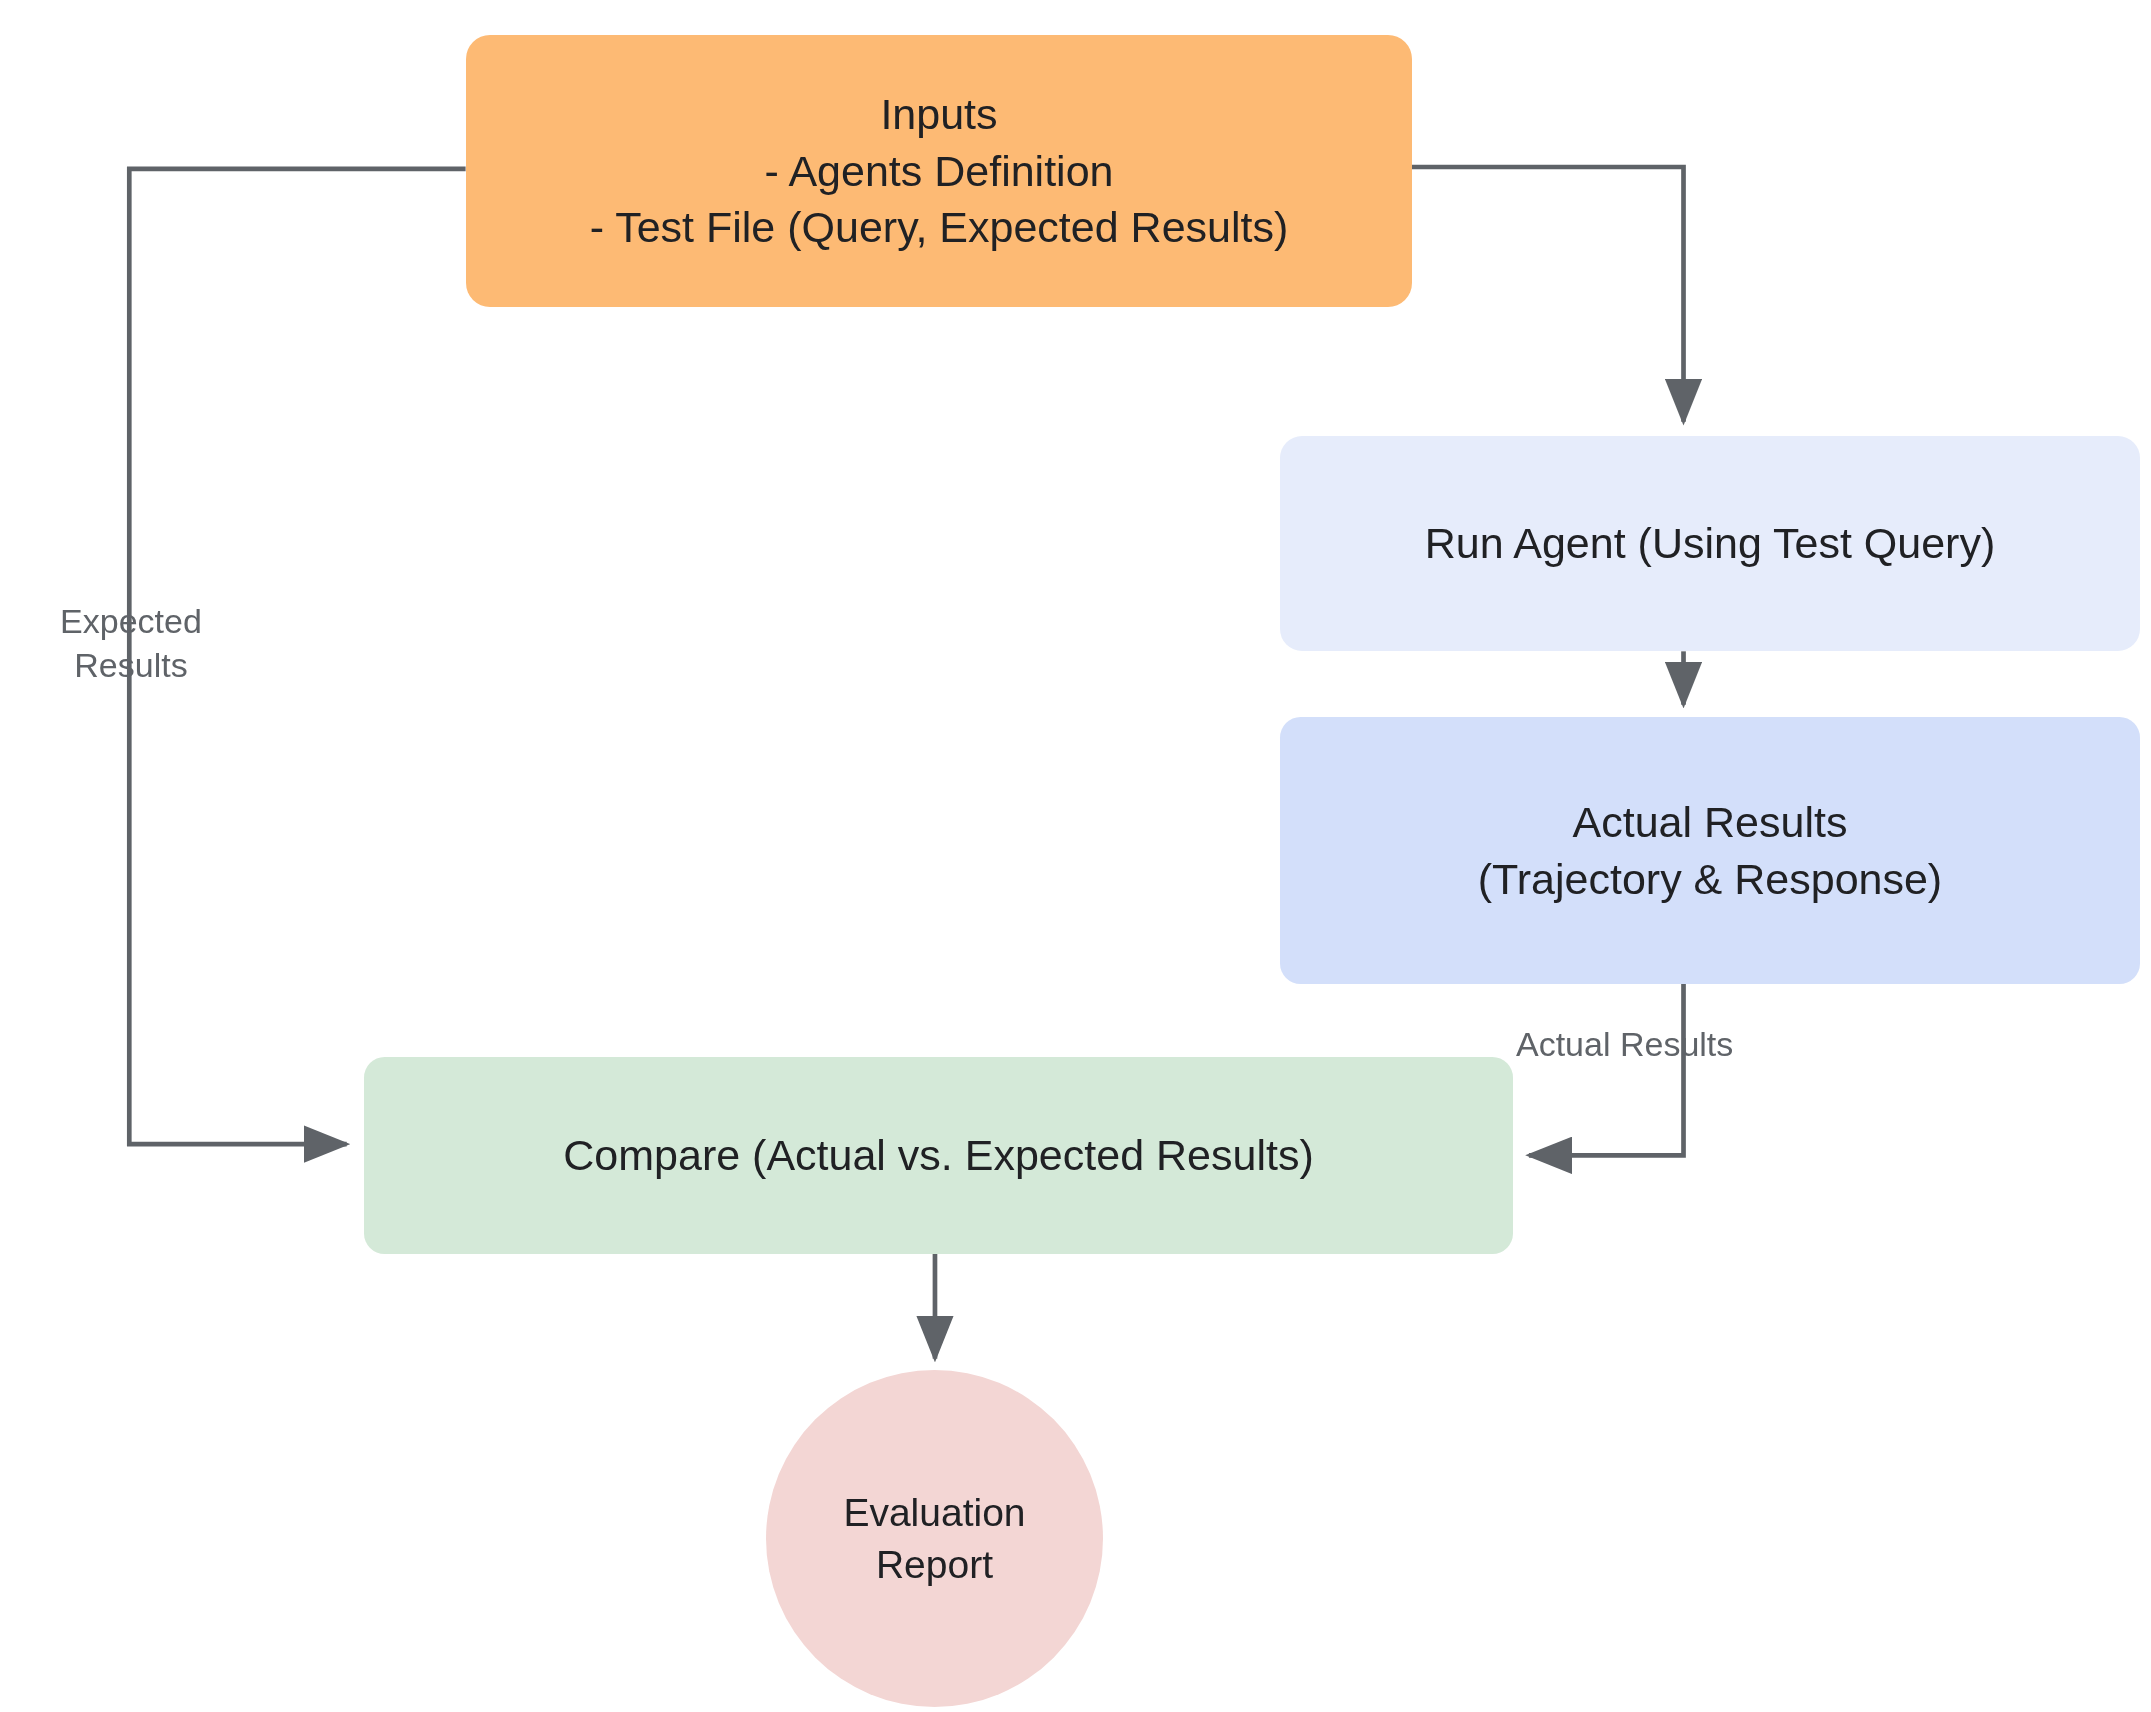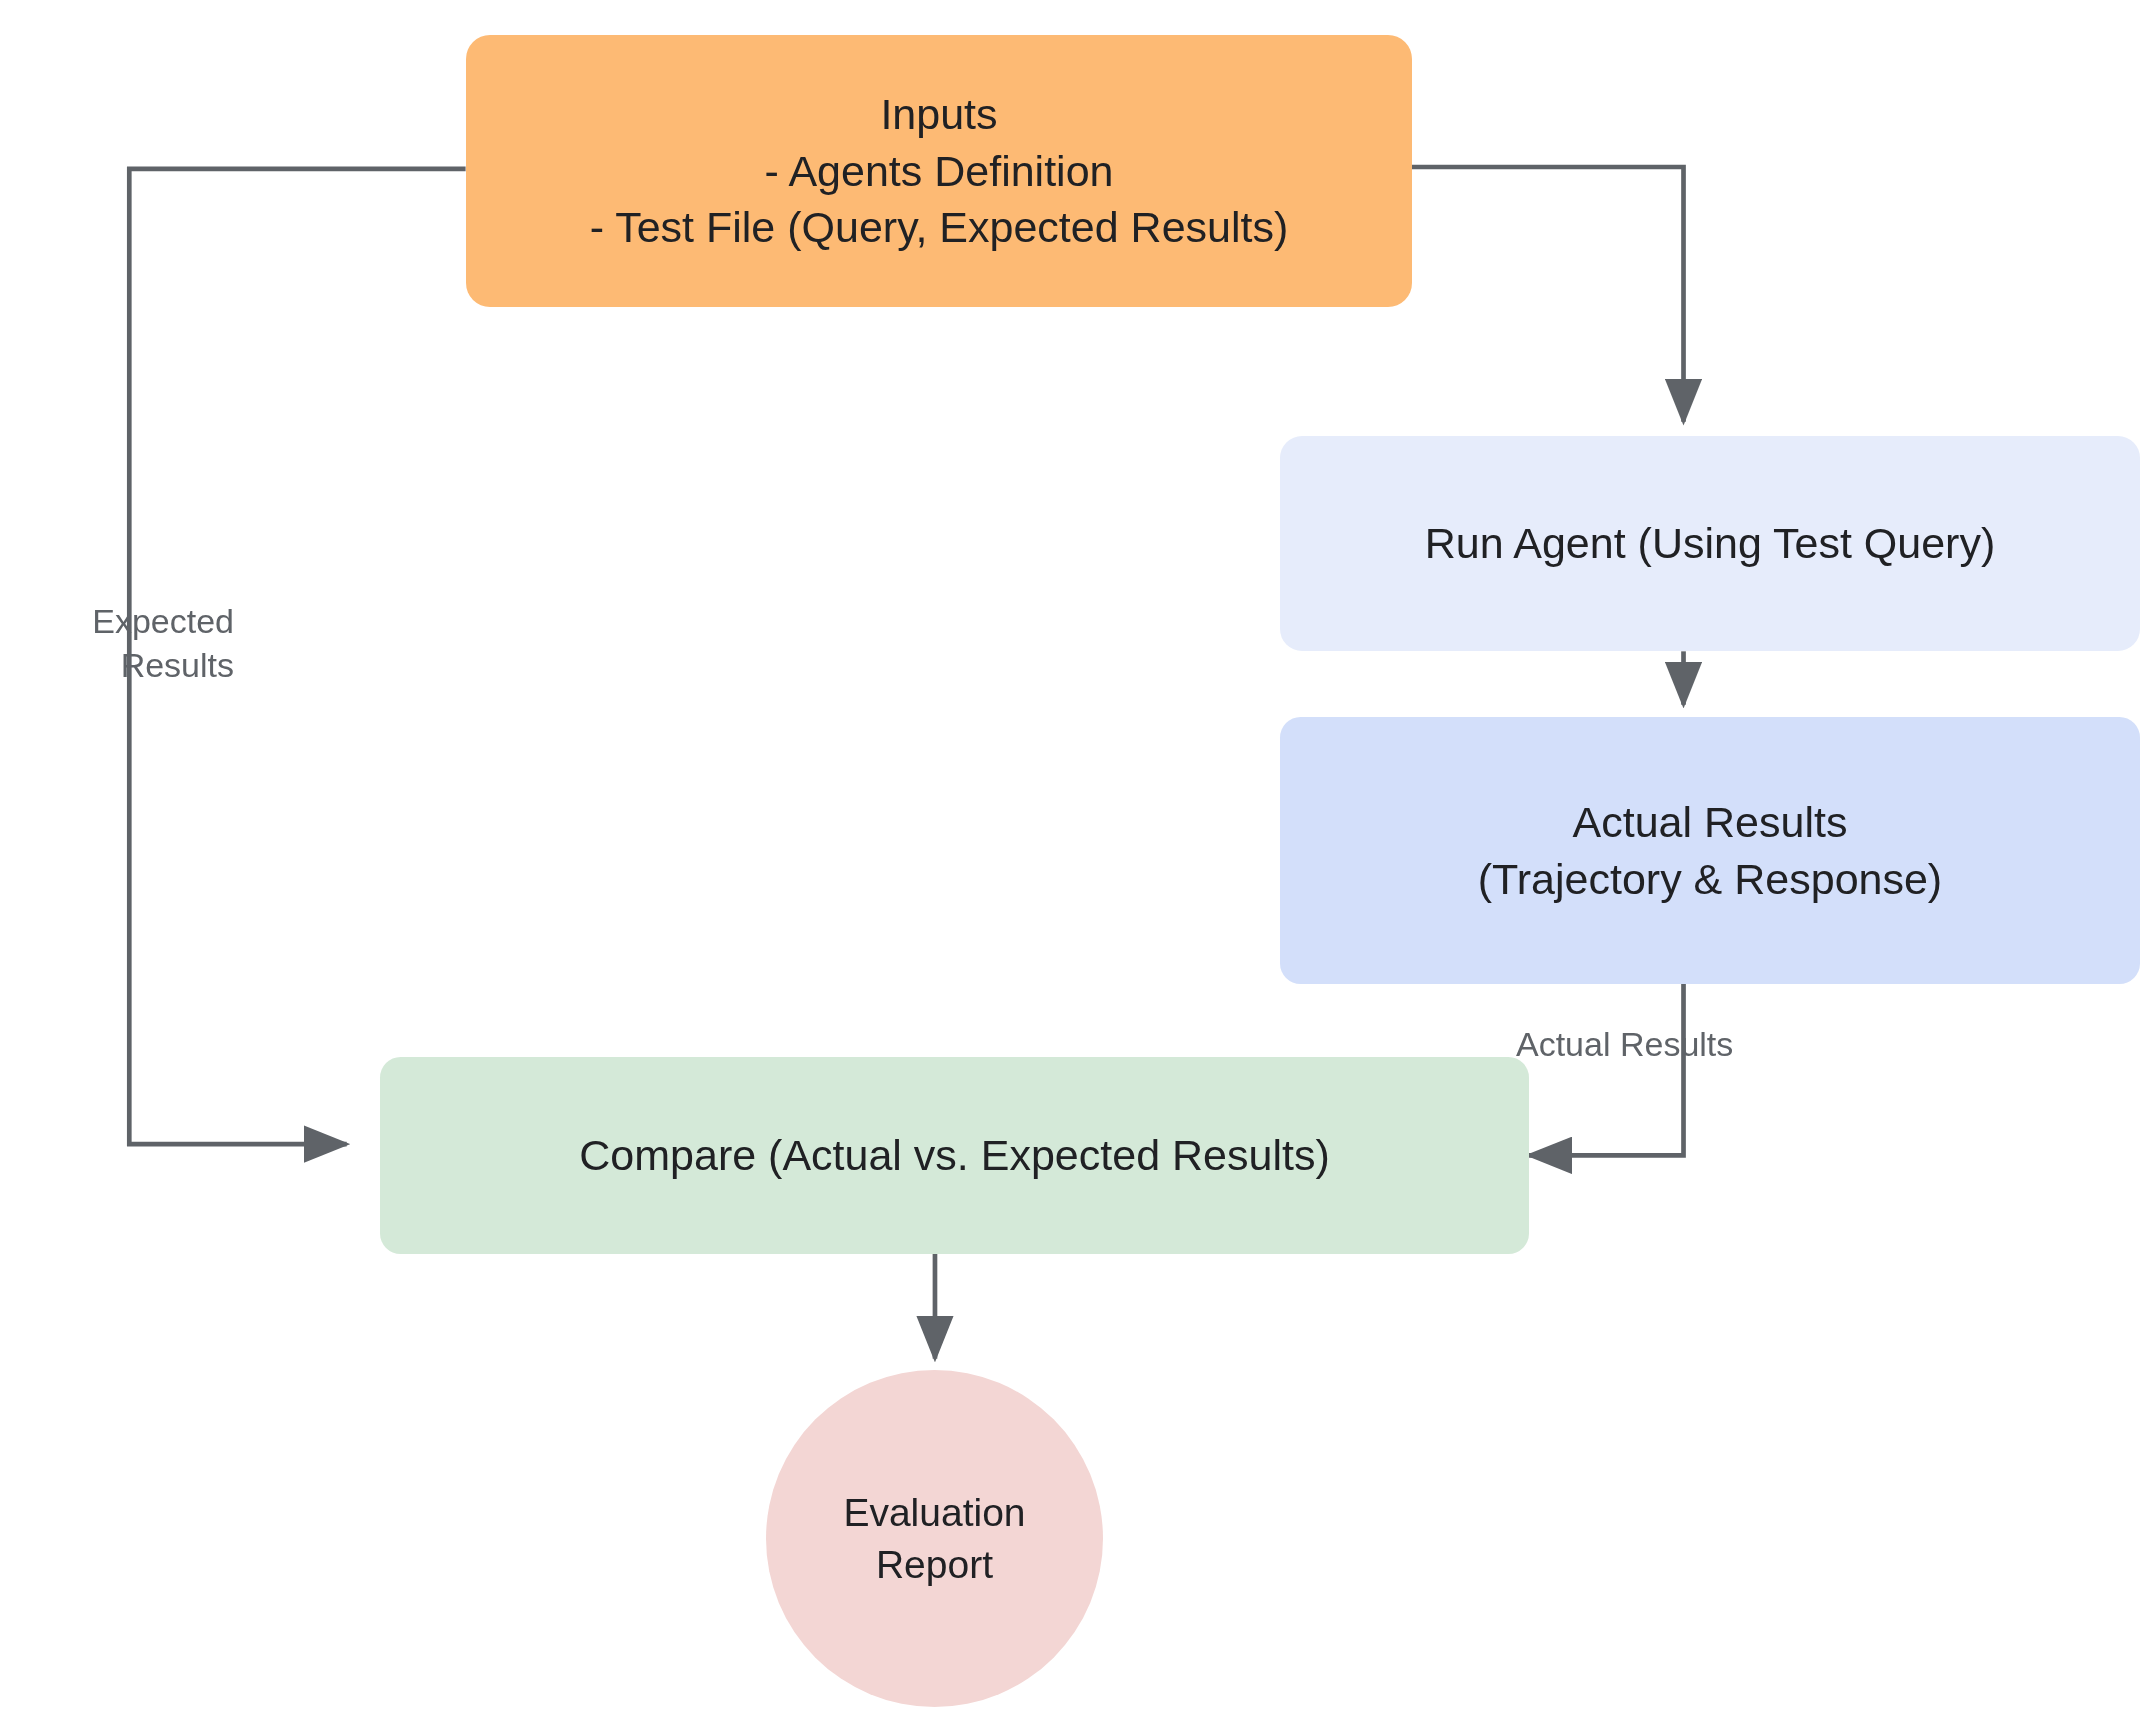--- a/index.html
+++ b/index.html
@@ -78,41 +78,40 @@
 
   
   #node-compare {
     left: 364px;
     top: 1057px;
     width: 1149px;
     height: 197px;
     background: #D4E9D8;
     border-radius: 20.6px;
     font-size: 43px;
-    margin-left: 16px;
   }
 
   
   #node-eval-report {
     left: 766px;
     top: 1370px;
     width: 337px;
     height: 337px;
     background: #F3D6D4;
     border-radius: 50%;
     font-size: 39px;
   }
 
   
   .edge-label {
     position: absolute;
     color: #5F6368;
     font-size: 34px;
     line-height: 1.28;
-    text-align: right;
+    text-align: center;
     white-space: pre-line;
   }
   #edge-label-expected {
     left: 28px;
     top: 600px;
     width: 206px;
   }
   #edge-label-actual {
     left: 1516px;
     top: 1023px;

